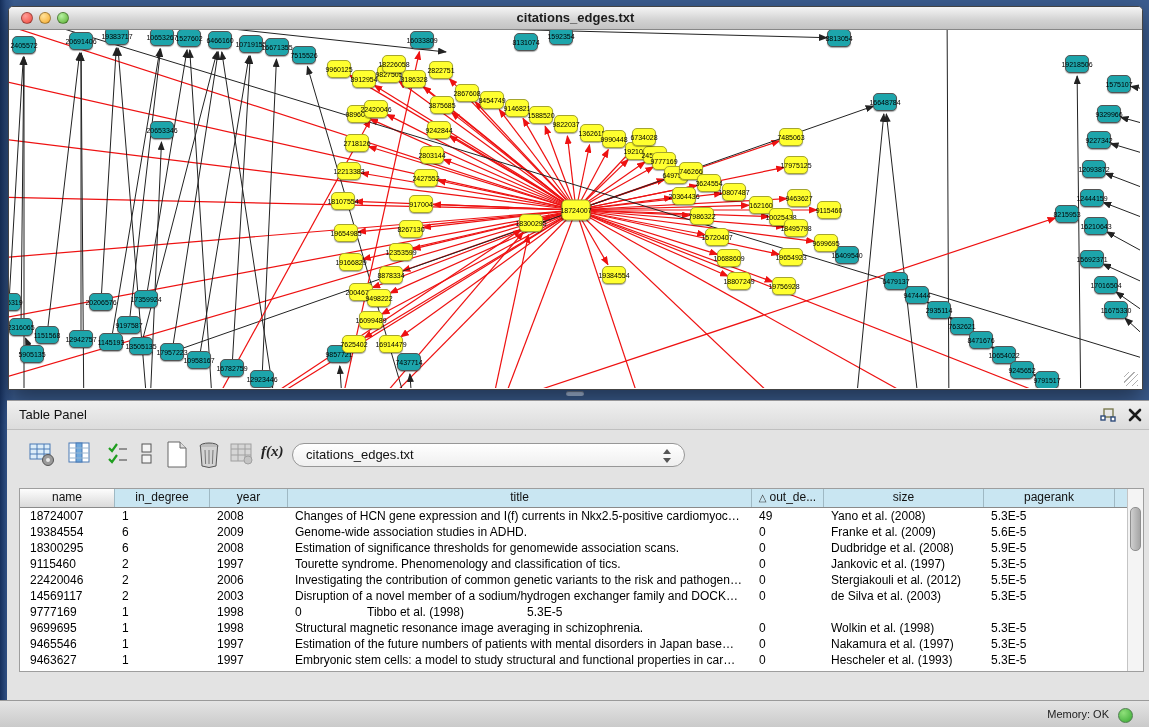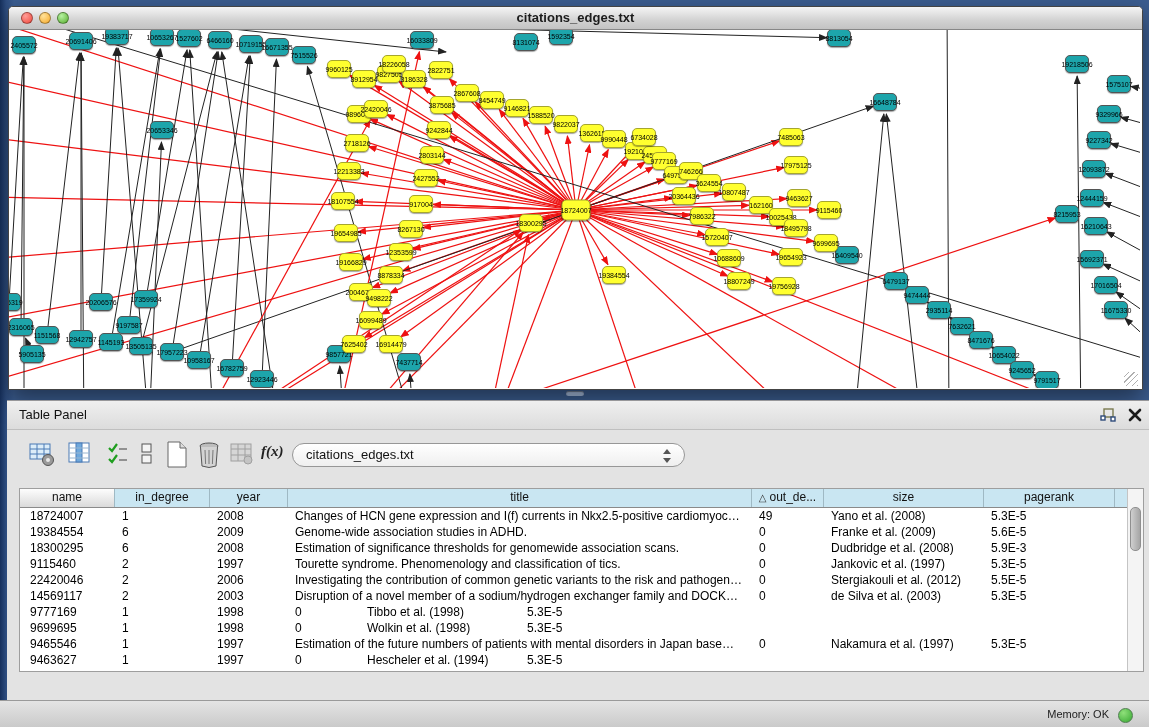--- a/index.html
+++ b/index.html
@@ -429,21 +429,21 @@
             <div class="td w5">Franke et al. (2009)</div>
             <div class="td w6">5.6E-5</div>
           </div>
           <div class="tr">
             <div class="td w0">18300295</div>
             <div class="td w1">6</div>
             <div class="td w2">2008</div>
             <div class="td w3">Estimation of significance thresholds for genomewide association scans.</div>
             <div class="td w4">0</div>
             <div class="td w5">Dudbridge et al. (2008)</div>
-            <div class="td w6">5.9E-3</div>
+            <div class="td w6">5.9E-5</div>
           </div>
           <div class="tr">
             <div class="td w0">9115460</div>
             <div class="td w1">2</div>
             <div class="td w2">1997</div>
             <div class="td w3">Tourette syndrome. Phenomenology and classification of tics.</div>
             <div class="td w4">0</div>
             <div class="td w5">Jankovic et al. (1997)</div>
             <div class="td w6">5.3E-5</div>
           </div>
@@ -470,39 +470,41 @@
             <div class="td w1">1</div>
             <div class="td w2">1998</div>
             <div class="td w4">0</div>
             <div class="td w5">Tibbo et al. (1998)</div>
             <div class="td w6">5.3E-5</div>
           </div>
           <div class="tr">
             <div class="td w0">9699695</div>
             <div class="td w1">1</div>
             <div class="td w2">1998</div>
+            <div class="td w3">Structural magnetic resonance image averaging in schizophrenia.</div>
             <div class="td w4">0</div>
             <div class="td w5">Wolkin et al. (1998)</div>
             <div class="td w6">5.3E-5</div>
           </div>
           <div class="tr">
             <div class="td w0">9465546</div>
             <div class="td w1">1</div>
             <div class="td w2">1997</div>
             <div class="td w3">Estimation of the future numbers of patients with mental disorders in Japan base…</div>
             <div class="td w4">0</div>
             <div class="td w5">Nakamura et al. (1997)</div>
             <div class="td w6">5.3E-5</div>
           </div>
           <div class="tr">
             <div class="td w0">9463627</div>
             <div class="td w1">1</div>
             <div class="td w2">1997</div>
-            <div class="td w4">0</div>
-            <div class="td w5">Hescheler et al. (1994)</div>
+            <div class="td w3">Embryonic stem cells: a model to study structural and functional properties in car…</div>
+            <div class="td w4">0</div>
+            <div class="td w5">Hescheler et al. (1993)</div>
             <div class="td w6">5.3E-5</div>
           </div>
         </div>
       <div class="vscroll">
         <div class="thumb"></div>
       </div>
     </div>
 
   </div>
 

